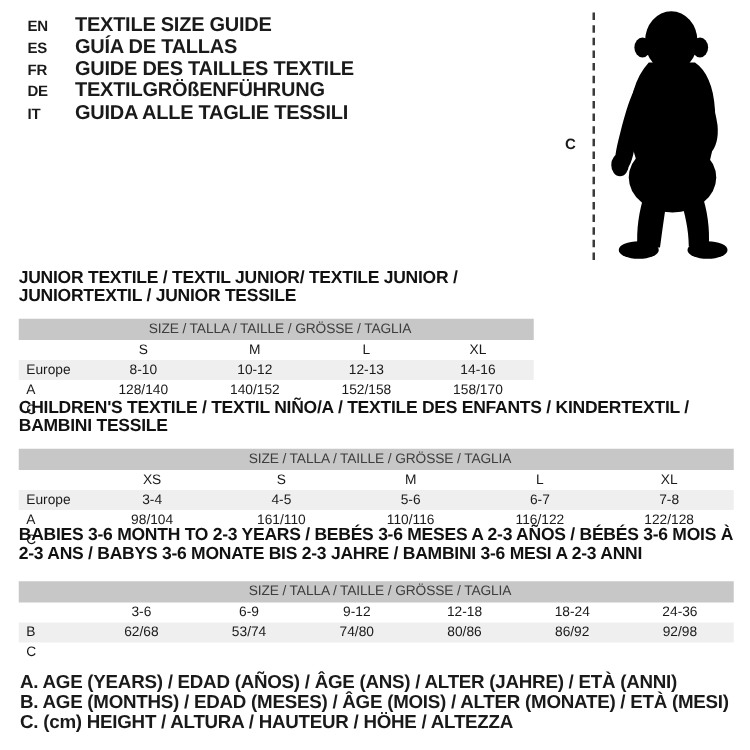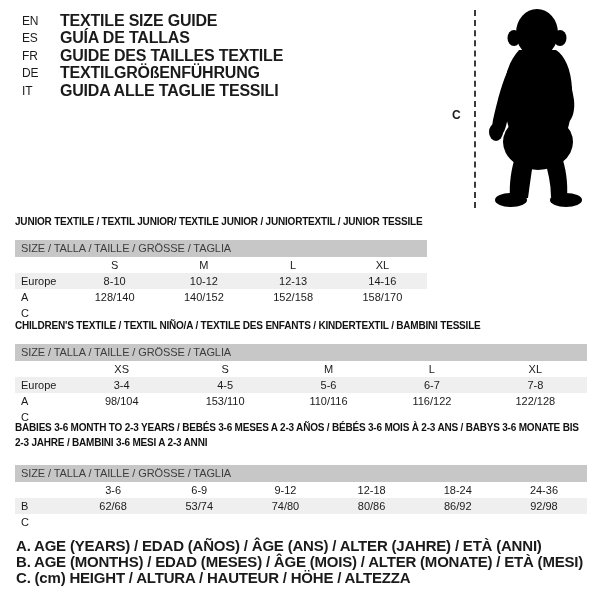--- a/index.html
+++ b/index.html
@@ -3,44 +3,44 @@
 <meta charset="utf-8">
 <style>
   html,body{margin:0;padding:0;background:#fff;}
   #page{
     position:relative;width:600px;height:600px;background:#ffffff;
     font-family:"Liberation Sans", sans-serif;color:#1a1a1a;overflow:hidden;
   }
   
   #lang-block{position:absolute;left:22px;top:12px;}
   .lang-row{display:flex;height:17.5px;align-items:center;}
-  .lang-code{width:38px;font-size:12px;font-weight:normal;letter-spacing:-0.2px;}
+  .lang-code{width:38px;font-size:12px;font-weight:bold;letter-spacing:-0.2px;}
   .lang-label{font-size:16px;font-weight:bold;letter-spacing:-0.2px;white-space:nowrap;}
   
   #measure-line{
     position:absolute;left:474px;top:10px;height:198px;width:0;
     border-left:2px dashed #3a3a3a;
   }
   #measure-label{
     position:absolute;left:452px;top:108px;font-size:12px;font-weight:bold;
   }
   #baby-svg{position:absolute;left:485px;top:6px;}
   
   .tsection{position:absolute;left:15px;}
   #t0{top:214px;width:412px;}
   #t1{top:318px;width:572px;}
   #t2{top:420px;width:572px;}
   .t-title{
-    font-size:10px;font-weight:bold;letter-spacing:-0.2px;line-height:15px;
+    font-size:14px;font-weight:bold;letter-spacing:-0.2px;line-height:15px;
     margin-bottom:11px;color:#111;
   }
   #t2 .t-title{margin-bottom:15px;}
   .size-bar{
     height:17px;line-height:17px;padding-left:6px;font-size:11px;
-    color:#3d3d3d;letter-spacing:-0.1px;
+    color:#3d3d3d;letter-spacing:-0.1px;text-align:center;
   }
   .trow{display:flex;height:16px;align-items:center;font-size:11px;}
   .trow.alt{background:transparent;} 
   .cell{display:block;}
   .label-cell{width:55px;padding-left:6px;box-sizing:border-box;margin-top:32px;}
   .val-cell{flex:1;text-align:center;}
   
   #footnotes{position:absolute;left:16px;top:538px;}
   .footnote{font-size:15px;font-weight:bold;letter-spacing:-0.2px;line-height:16px;white-space:nowrap;}
 </style>
@@ -145,21 +145,21 @@
           <span class="cell label-cell">A</span>
           <span class="cell val-cell">3-4</span>
           <span class="cell val-cell">4-5</span>
           <span class="cell val-cell">5-6</span>
           <span class="cell val-cell">6-7</span>
           <span class="cell val-cell">7-8</span>
         </div>
         <div class="trow">
           <span class="cell label-cell">C</span>
           <span class="cell val-cell">98/104</span>
-          <span class="cell val-cell">153/110</span>
+          <span class="cell val-cell">161/110</span>
           <span class="cell val-cell">110/116</span>
           <span class="cell val-cell">116/122</span>
           <span class="cell val-cell">122/128</span>
         </div>
       </div>
   </div>
 
   <div class="tsection" id="t2">
     <div class="t-title">BABIES 3-6 MONTH TO 2-3 YEARS / BEBÉS 3-6 MESES A 2-3 AÑOS / BÉBÉS 3-6 MOIS À 2-3 ANS / BABYS 3-6 MONATE BIS 2-3 JAHRE / BAMBINI 3-6 MESI A 2-3 ANNI</div>
     <div class="size-bar" style="background: rgb(199, 199, 199);">SIZE / TALLA / TAILLE / GRÖSSE / TAGLIA</div>

